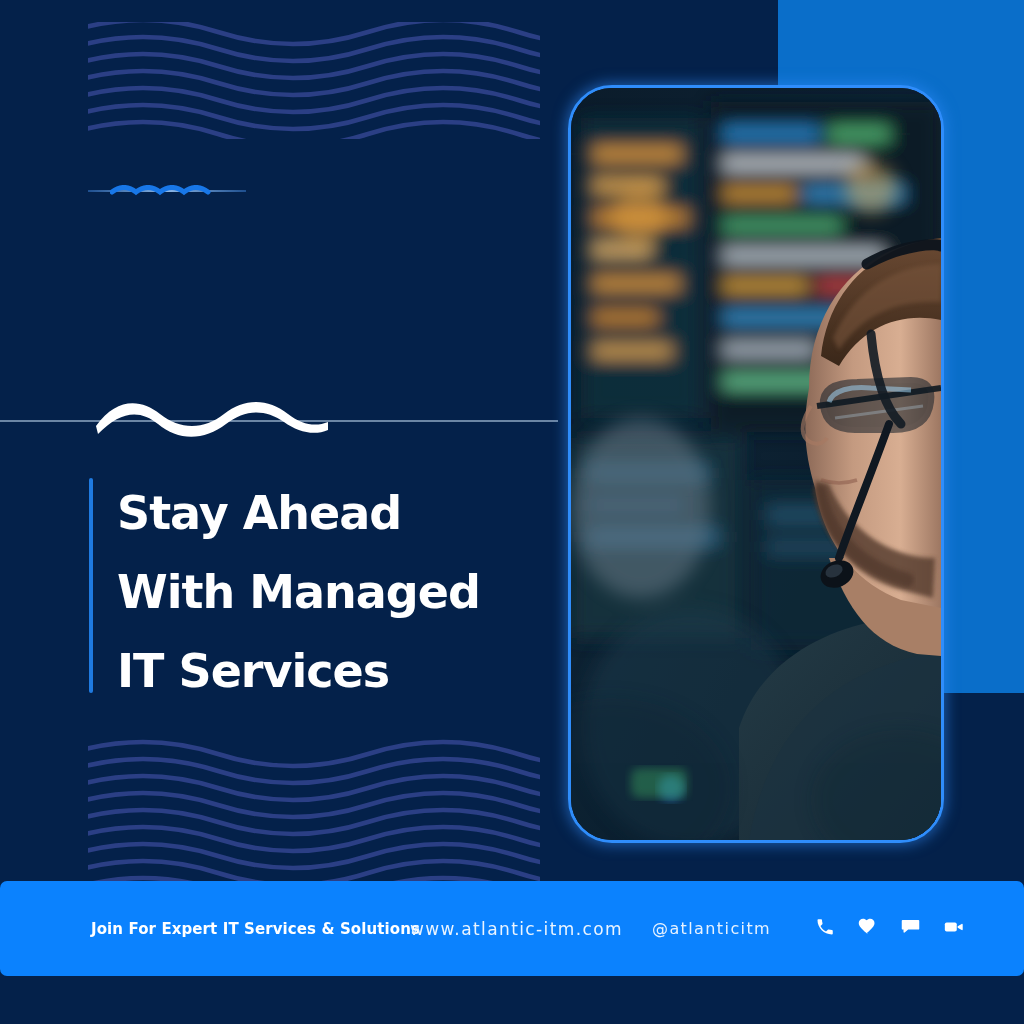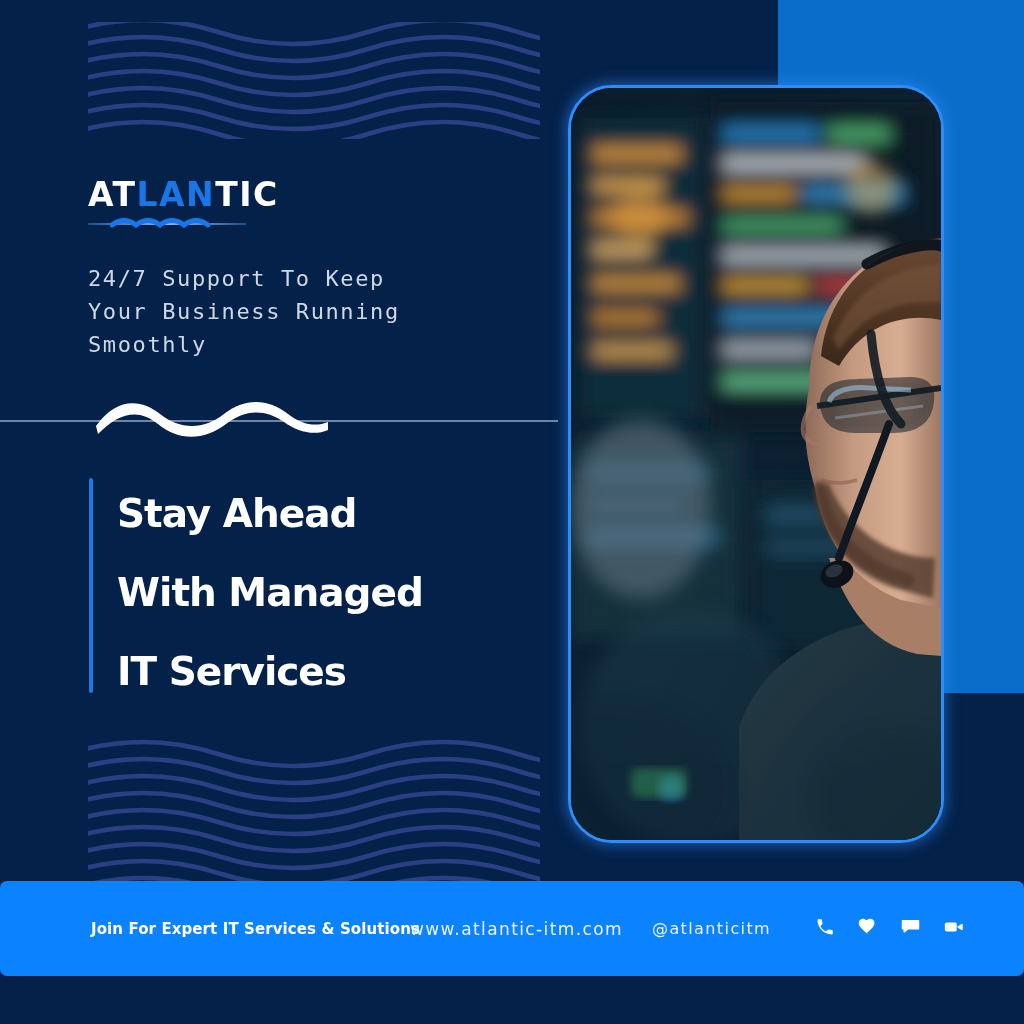--- a/index.html
+++ b/index.html
@@ -79,21 +79,21 @@
   .headline-bar {
     position:absolute; left:89px; top:478px;
     width:4px; height:215px;
     background:#1f7ae0;
     border-radius:2px;
   }
   .headline {
     position:absolute; left:117px; top:474px; width:470px;
     font-family:"DejaVu Sans", sans-serif;
     font-weight:bold;
-    font-size:39px;
+    font-size:46px;
     line-height:79px;
     letter-spacing:-1px;
     color:#ffffff;
     white-space:pre-line;
   }
 
   
   .phone {
     position:absolute;
     left:568px; top:85px; width:376px; height:758px;
@@ -158,32 +158,28 @@
           <use href="#wv" y="34"></use>
         <use href="#wv" y="51"></use>
           <use href="#wv" y="68"></use>
           <use href="#wv" y="85"></use>
         <use href="#wv" y="102"></use>
       </g>
     </svg>
   </div>
 
   <div class="logo-wrap">
-    <div class="logo-text"><span>AT</span><span class="lan">LAN</span><span>TIC</span></div>
     <div class="logo-rule">
       <div class="bar"></div>
       <svg width="120" height="12" viewBox="0 0 120 12">
         <path d="M2 7 C 10 1, 18 1, 26 7 C 34 1, 42 1, 50 7 C 58 1, 66 1, 74 7 C 82 1, 90 1, 98 7" fill="none" stroke="#1877e8" stroke-width="5" stroke-linecap="round"></path>
       </svg>
     </div>
   </div>
 
-  <div class="tagline">24/7 Support To Keep
-Your Business Running
-Smoothly</div>
 
   <div class="divider">
     <div class="line"></div>
     <svg width="248" height="42" viewBox="0 0 248 42">
       <path d="M4 26 C 24 -2, 48 -2, 68 14 C 88 30, 112 30, 132 14 C 152 -2, 176 -2, 196 14 C 210 25, 224 27, 236 22
                L 236 30 C 222 36, 206 32, 192 22 C 172 8, 152 10, 134 24 C 112 41, 86 41, 66 24 C 48 9, 28 11, 6 34 Z" fill="#ffffff"></path>
     </svg>
   </div>
 
   <div class="headline-bar"></div>

